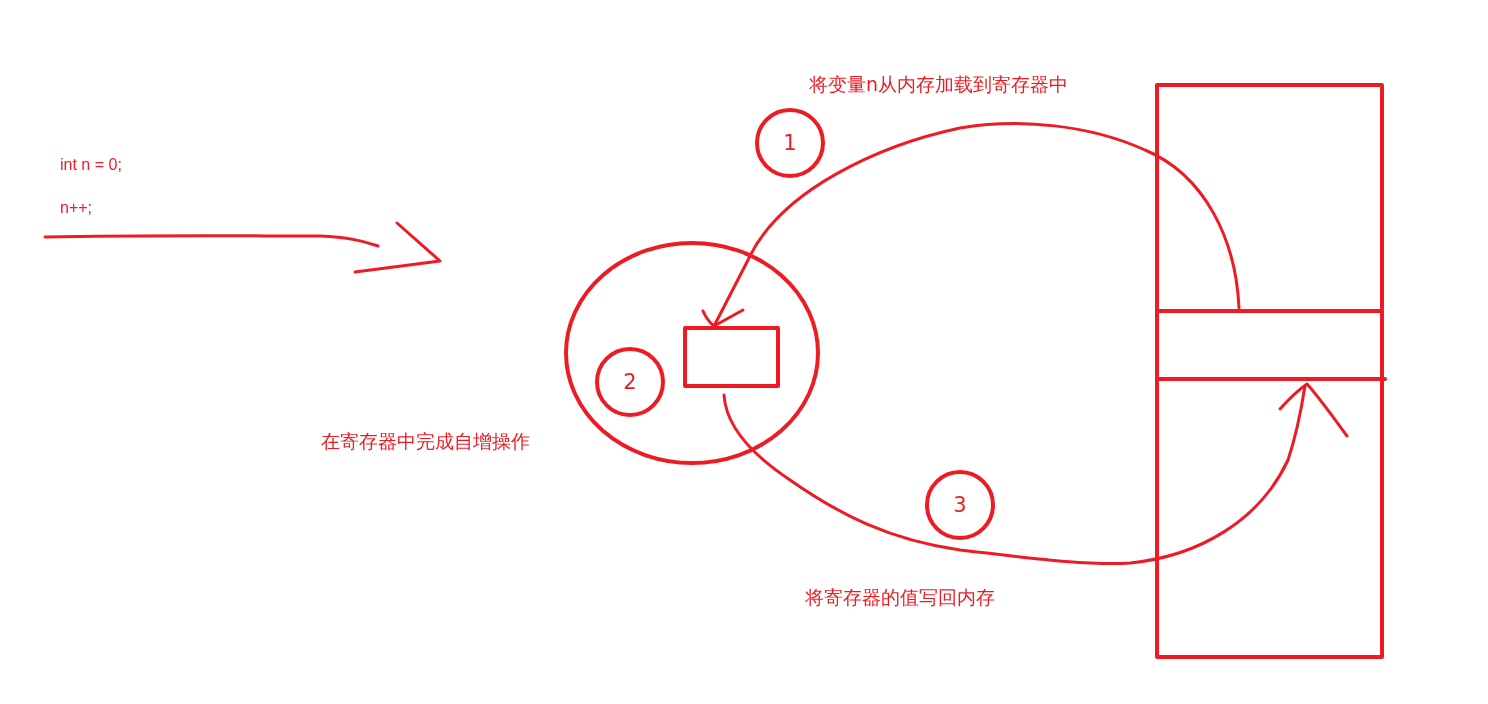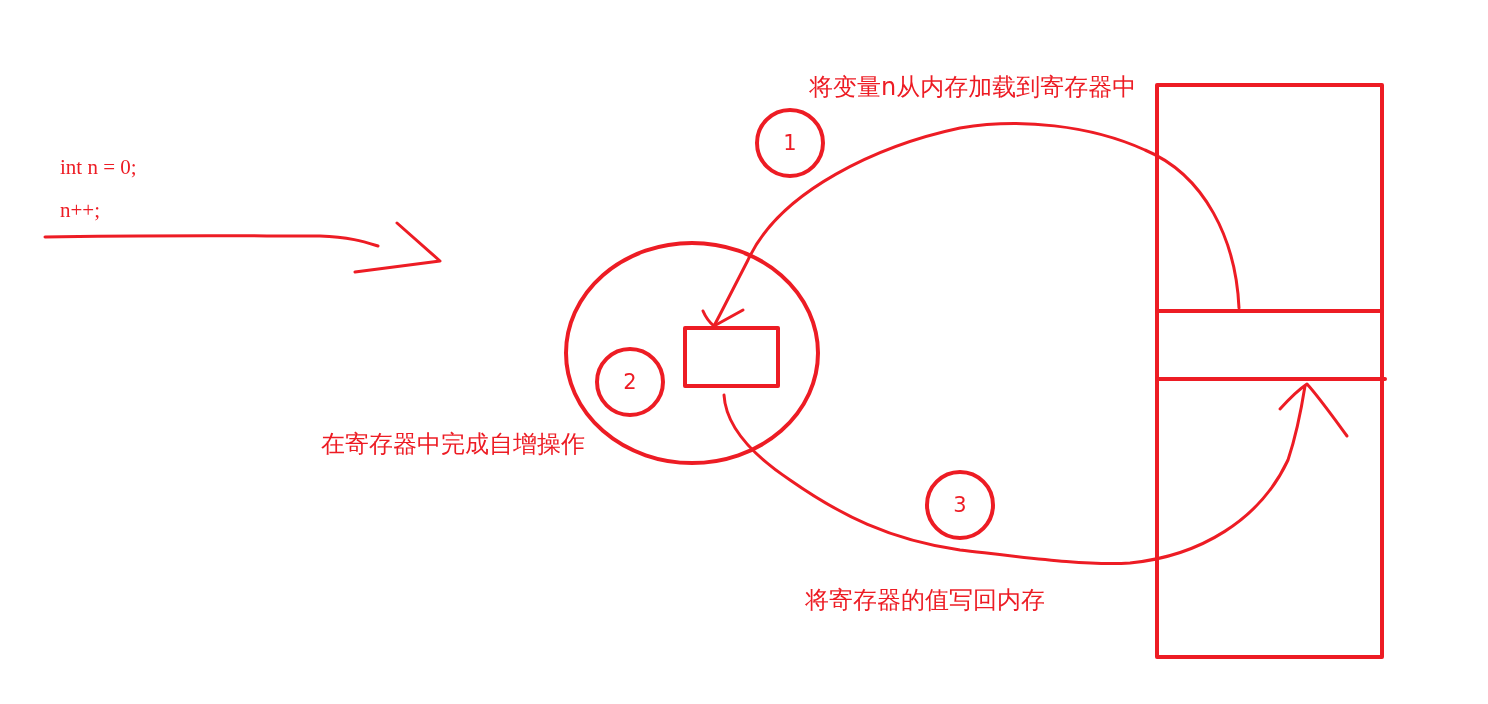--- a/index.html
+++ b/index.html
@@ -1,21 +1,21 @@
 <!DOCTYPE html>
 <html><head>
   <meta charset="utf-8">
   <style>
     html, body { margin: 0; padding: 0; background: #ffffff; }
     body { width: 1488px; height: 704px; position: relative; overflow: hidden; font-family: "DejaVu Sans", "Liberation Sans", sans-serif; }
     .canvas { position: absolute; left: 0; top: 0; width: 1488px; height: 704px; }
     svg.draw { position: absolute; left: 0; top: 0; }
     .txt { position: absolute; color: #ed1c24; white-space: nowrap; line-height: 1; }
-    .code { font-size: 21px; font-family: Liberation Serif, serif; }
-    .cn { font-size: 24px; }
+    .code { font-size: 16px; font-family: Liberation Sans, sans-serif; }
+    .cn { font-size: 19px; }
     .num { position: absolute; color: #ed1c24; font-size: 21px; width: 40px; text-align: center; line-height: 1; }
   </style>
 </head>
 <body>
 
 <div class="canvas">
   <svg class="draw" width="1488" height="704" viewBox="0 0 1488 704">
     <g fill="none" stroke="#ed1c24" stroke-linecap="round" stroke-linejoin="round">
 
       <g>

